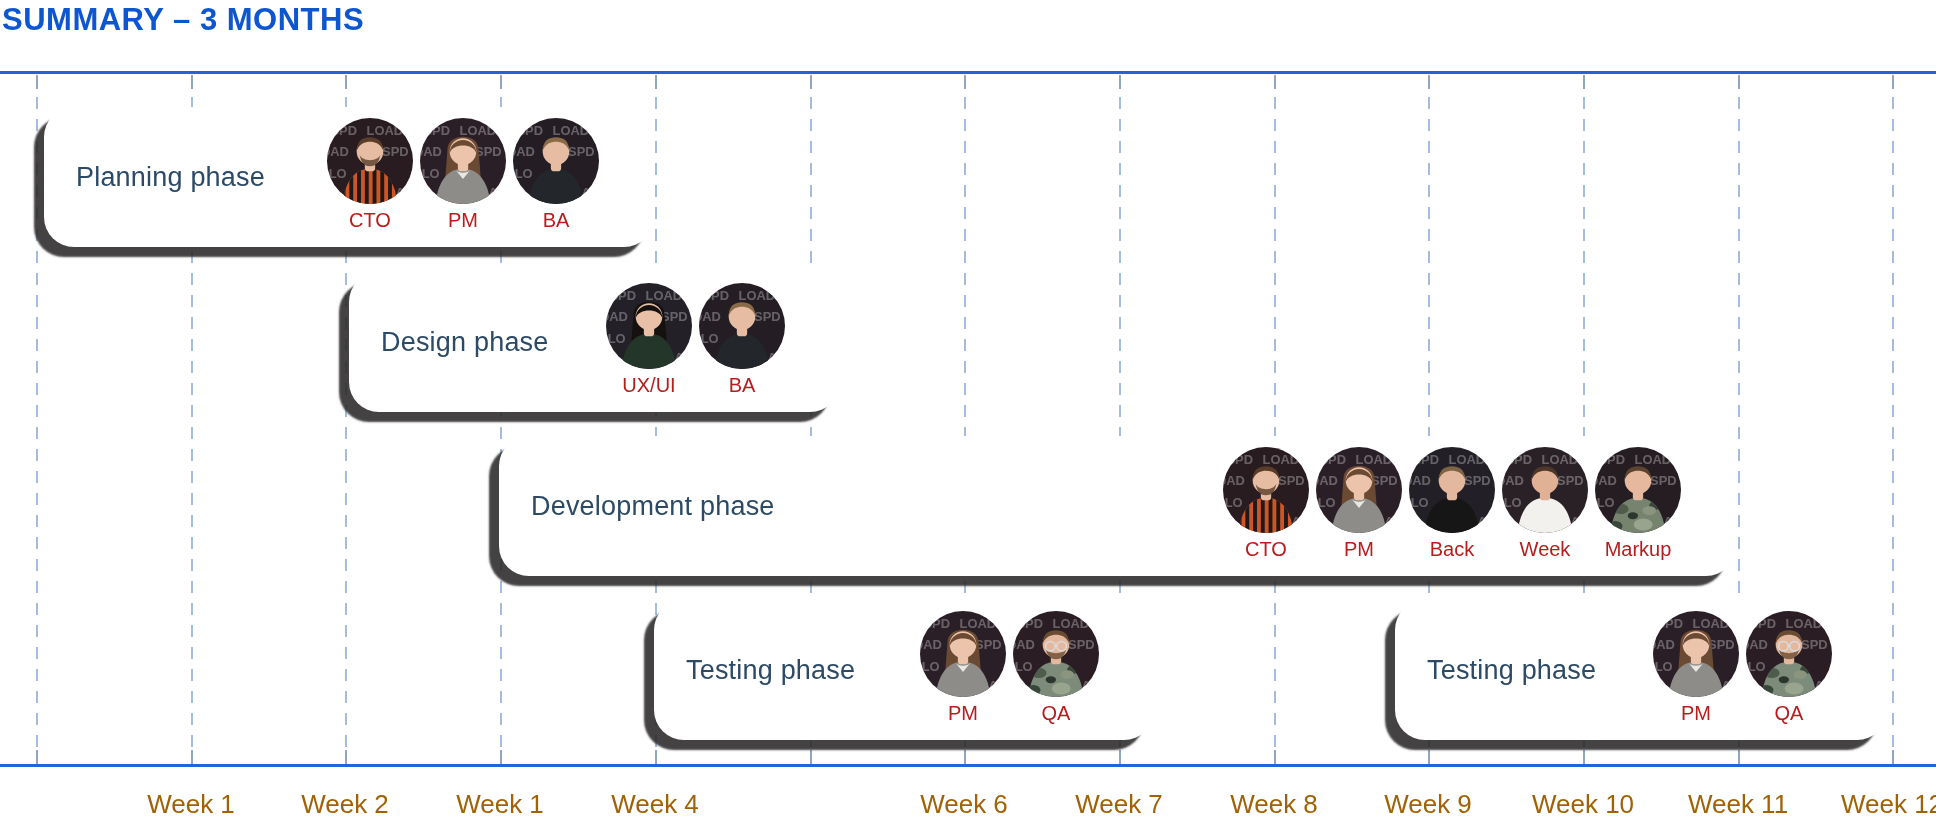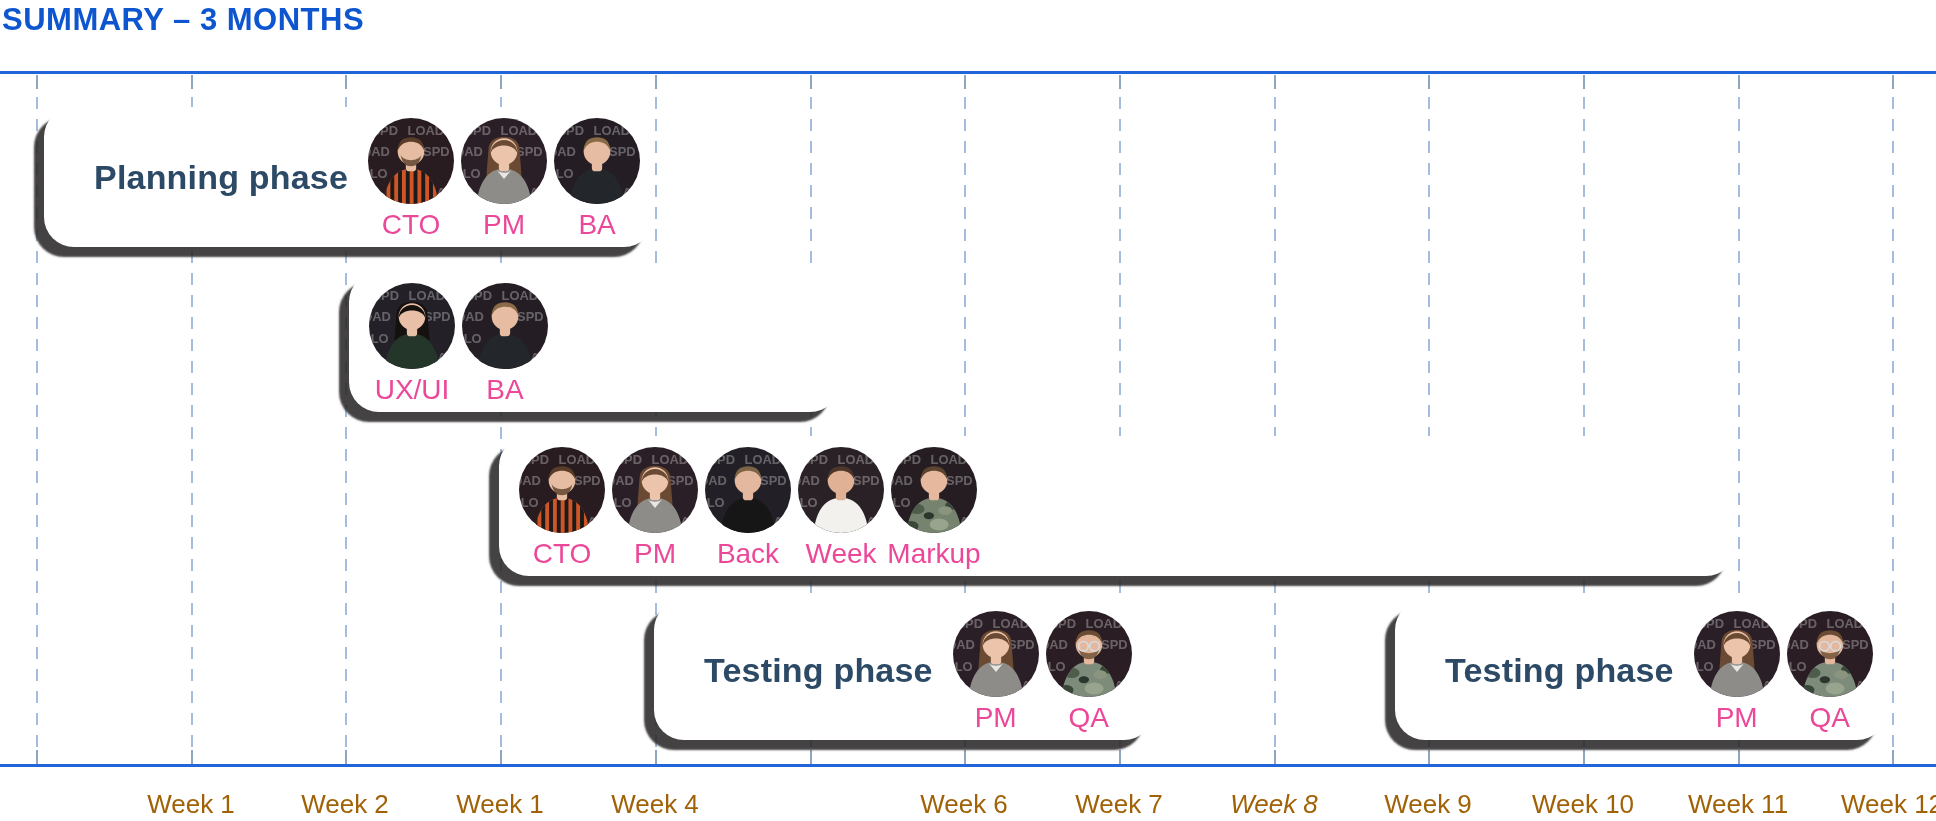--- a/index.html
+++ b/index.html
@@ -23,27 +23,27 @@
     position:absolute;top:789px;transform:translateX(-50%);
     font-size:26px;font-weight:500;color:#a16207;white-space:nowrap;z-index:1;
   }
   .card{
     position:absolute;height:140px;background:#ffffff;border-radius:30px;
     box-shadow:-10px 10px 2px rgba(42,40,40,.88);
     display:flex;align-items:flex-start;justify-content:space-between;
     z-index:2;
   }
   .card-title{
-    align-self:center;padding-left:50px;
-    font-size:34px;font-weight:700;letter-spacing:.2px;color:#2c4a66;white-space:nowrap;
+    align-self:center;padding-left:32px;
+    font-size:27px;font-weight:400;letter-spacing:.2px;color:#2c4a66;white-space:nowrap;
   }
   .avatars{display:flex;gap:7px;margin:11px 55px 0 20px;}
   .member{display:flex;flex-direction:column;align-items:center;width:86px;}
   .member svg{width:86px;height:86px;display:block;}
-  .role-label{margin-top:5px;font-size:28px;font-weight:500;color:#ec4899;white-space:nowrap;}
+  .role-label{margin-top:5px;font-size:20px;font-weight:500;color:#b91c1c;white-space:nowrap;}
 </style>
 </head>
 <body>
 
 <div id="stage">
   <div class="main-title">SUMMARY – 3 MONTHS</div>
 
   <div class="hline top"></div>
   <div class="hline bottom"></div>
 
@@ -89,21 +89,21 @@
       <div class="tick" style="left: 1892px; top: 750px;"></div>
     </div>
   <div id="weeks">
       <div class="week-label" style="left: 191px;">Week 1</div>
       <div class="week-label" style="left: 345px;">Week 2</div>
       <div class="week-label" style="left: 500px;">Week 1</div>
       <div class="week-label" style="left: 655px; text-align: center;">Week 4</div>
       <div class="week-label" style="left: 810px; margin-top: 32px;">Week 5</div>
       <div class="week-label" style="left: 964px;">Week 6</div>
       <div class="week-label" style="left: 1119px;">Week 7</div>
-      <div class="week-label" style="left: 1274px; font-style: italic;">Week 8</div>
+      <div class="week-label" style="left: 1274px;">Week 8</div>
       <div class="week-label" style="left: 1428px;">Week 9</div>
       <div class="week-label" style="left: 1583px;">Week 10</div>
       <div class="week-label" style="left: 1738px;">Week 11</div>
       <div class="week-label" style="left: 1892px;">Week 12</div>
     </div>
 
   <div class="card" style="left:44px;top:107px;width:610px;">
     <div class="card-title">Planning phase</div>
     <div class="avatars">
         <div class="member">
@@ -203,20 +203,21 @@
                 <path d="M34.5 38 C35 26 42 22.5 50 22.5 C58 22.5 65 26 65.5 38 C62 29.5 56 27.5 50 27.5 C44 27.5 38 29.5 34.5 38 Z" fill="#8a6b47"></path>
               </g>
             </svg>
           </div>
           <div class="role-label">BA</div>
         </div>
       </div>
   </div>
 
   <div class="card" style="left:349px;top:272px;width:491px;">
+    <div class="card-title">Design phase</div>
     <div class="avatars">
         <div class="member">
           <div>
             <svg viewBox="0 0 100 100" xmlns="http://www.w3.org/2000/svg">
               <defs>
                 <clipPath id="cp4">
                   <circle cx="50" cy="50" r="50"></circle>
                 </clipPath>
                 <clipPath id="shc4">
                   <path d="M50 59 C33 59 21 72 18 100 L82 100 C79 72 67 59 50 59 Z"></path>
@@ -267,20 +268,21 @@
                 <path d="M34.5 38 C35 26 42 22.5 50 22.5 C58 22.5 65 26 65.5 38 C62 29.5 56 27.5 50 27.5 C44 27.5 38 29.5 34.5 38 Z" fill="#8a6b47"></path>
               </g>
             </svg>
           </div>
           <div class="role-label">BA</div>
         </div>
       </div>
   </div>
 
   <div class="card" style="left:499px;top:436px;width:1237px;">
+    <div class="card-title">Development phase</div>
     <div class="avatars">
         <div class="member">
           <div>
             <svg viewBox="0 0 100 100" xmlns="http://www.w3.org/2000/svg">
               <defs>
                 <clipPath id="cp6">
                   <circle cx="50" cy="50" r="50"></circle>
                 </clipPath>
                 <clipPath id="shc6">
                   <path d="M50 59 C33 59 21 72 18 100 L82 100 C79 72 67 59 50 59 Z"></path>

